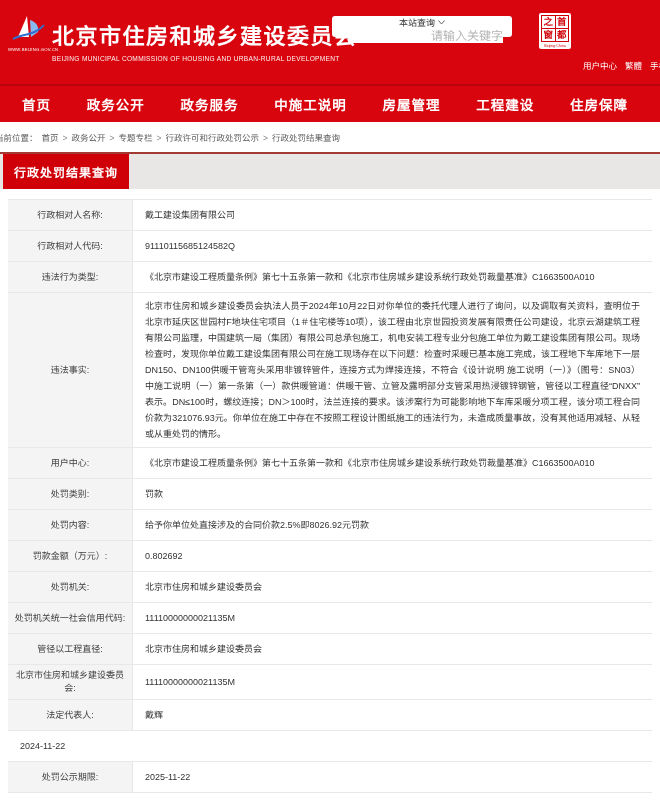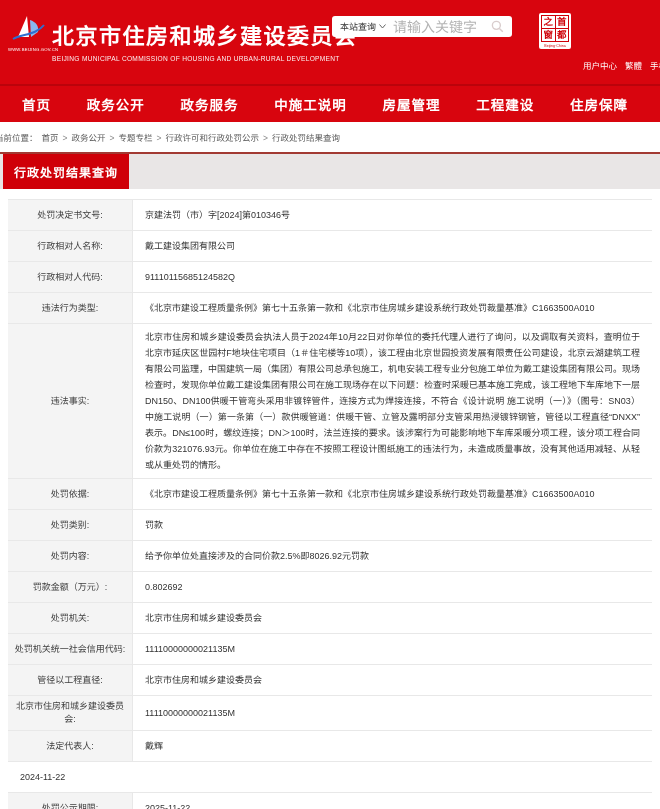--- a/index.html
+++ b/index.html
@@ -7,23 +7,23 @@
   body { font-family:"Liberation Sans","DejaVu Sans",sans-serif; }
   .page { position:relative; width:660px; height:809px; overflow:hidden; background:#fff; }
 
   
   .header { position:relative; height:84px; background:#d8050e; }
   .logo { position:absolute; left:8px; top:14px; width:40px; text-align:center; cursor:pointer; }
   .logo-cap { font-size:5px; color:#fff; letter-spacing:.2px; white-space:nowrap; transform:scale(.85); transform-origin:left; }
   .titles { position:absolute; left:52px; top:18px; color:#fff; }
   .site-title { font-size:22px; font-weight:bold; letter-spacing:1.5px; white-space:nowrap; }
   .site-sub { margin-top:5px; font-size:6.6px; letter-spacing:.3px; opacity:.95; white-space:nowrap; }
-  .search { position:absolute; left:332px; top:16px; width:180px; height:21px; background:#fff; border-radius:3px; display:flex; align-items:center; padding:0 8px; }
+  .search { position:absolute; left:332px; top:16px; width:180px; height:21px; background:#fff; border-radius:3px; display:flex; align-items:center; padding:0 8px;flex-direction:column; }
   .scope { display:flex; align-items:center; gap:3px; font-size:9px; color:#333; cursor:pointer; white-space:nowrap; }
-  .search input { flex:1; border:none; outline:none; font-size:14px; color:#333; margin-left:7px; min-width:0; font-family:inherit; }
+  .search input { flex:1; border:none; outline:none; font-size:12px; color:#333; margin-left:7px; min-width:0; font-family:inherit;text-align:right; }
   .search input::placeholder { color:#b3b3b3; }
   .seal { position:absolute; left:539px; top:13px; width:32px; cursor:pointer; background:#fff; border-radius:2px; padding:2px 2px 1px 2px; text-align:center; }
   .seal-grid { display:grid; grid-template-columns:1fr 1fr; gap:1px; background:#cf0008; border:1px solid #cf0008; }
   .seal-grid span { background:#fff; color:#cf0008; font-weight:bold; font-size:9.5px; line-height:12px; }
   .seal-cap { font-size:4.5px; color:#cf0008; white-space:nowrap; transform:scale(.8); transform-origin:center; margin-top:1px; }
   .quick-links { position:absolute; left:583px; top:19px; color:#fff; }
   .link-row { display:flex; gap:8px; margin-bottom:12px; }
   .link-row span { font-size:8.5px; color:#fff; cursor:pointer; white-space:nowrap;margin-top:40px; }
 
   
@@ -126,26 +126,20 @@
   </div>
 
   <div class="rule"></div>
 
   <div class="tabstrip">
     <div class="tab">行政处罚结果查询</div>
   </div>
 
   <div class="table">
 
-      <div class="row">
-        <div class="cell-label">处罚决定书文号:</div>
-        <div class="cell-value">
-          <span>京建法罚（市）字[2024]第010346号</span>
-        </div>
-      </div>
 
       <div class="row">
         <div class="cell-label">行政相对人名称:</div>
         <div class="cell-value">
           <span>戴工建设集团有限公司</span>
         </div>
       </div>
 
       <div class="row">
         <div class="cell-label">行政相对人代码:</div>
@@ -162,21 +156,21 @@
       </div>
 
       <div class="row">
         <div class="cell-label">违法事实:</div>
         <div class="cell-value">
           <span>北京市住房和城乡建设委员会执法人员于2024年10月22日对你单位的委托代理人进行了询问，以及调取有关资料，查明位于北京市延庆区世园村F地块住宅项目（1＃住宅楼等10项），该工程由北京世园投资发展有限责任公司建设，北京云湖建筑工程有限公司监理，中国建筑一局（集团）有限公司总承包施工，机电安装工程专业分包施工单位为戴工建设集团有限公司。现场检查时，发现你单位戴工建设集团有限公司在施工现场存在以下问题：检查时采暖已基本施工完成，该工程地下车库地下一层DN150、DN100供暖干管弯头采用非镀锌管件，连接方式为焊接连接，不符合《设计说明 施工说明（一）》（图号：SN03）中施工说明（一）第一条第（一）款供暖管道：供暖干管、立管及露明部分支管采用热浸镀锌钢管，管径以工程直径“DNXX”表示。DN≤100时，螺纹连接；DN＞100时，法兰连接的要求。该涉案行为可能影响地下车库采暖分项工程，该分项工程合同价款为321076.93元。你单位在施工中存在不按照工程设计图纸施工的违法行为，未造成质量事故，没有其他适用减轻、从轻或从重处罚的情形。</span>
         </div>
       </div>
 
       <div class="row">
-        <div class="cell-label">处罚依据:</div>
+        <div class="cell-label">用户中心:</div>
         <div class="cell-value">
           <span>《北京市建设工程质量条例》第七十五条第一款和《北京市住房城乡建设系统行政处罚裁量基准》C1663500A010</span>
         </div>
       </div>
 
       <div class="row">
         <div class="cell-label">处罚类别:</div>
         <div class="cell-value">
           <span>罚款</span>
         </div>

